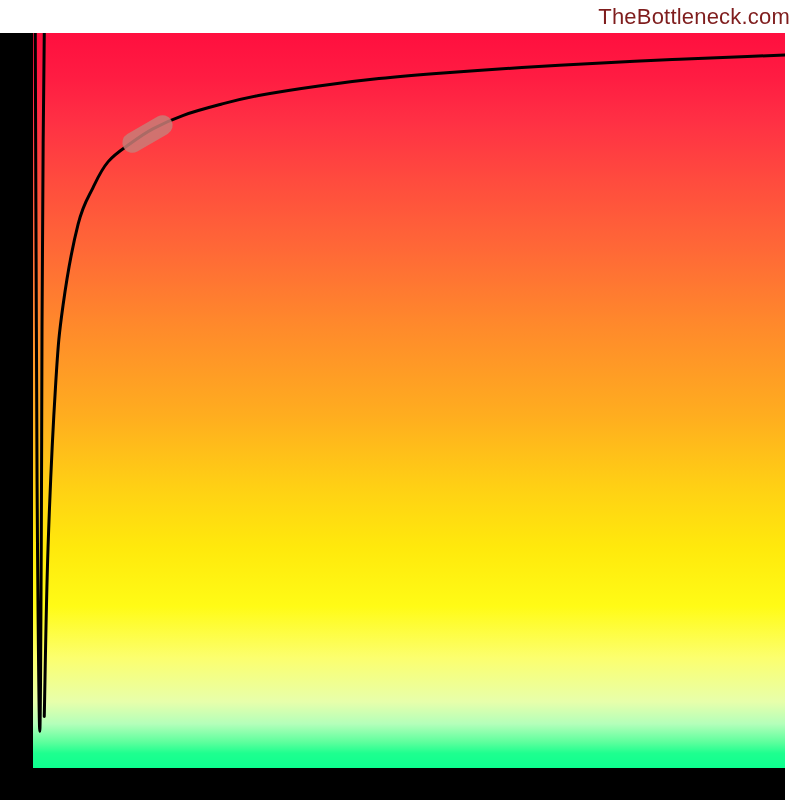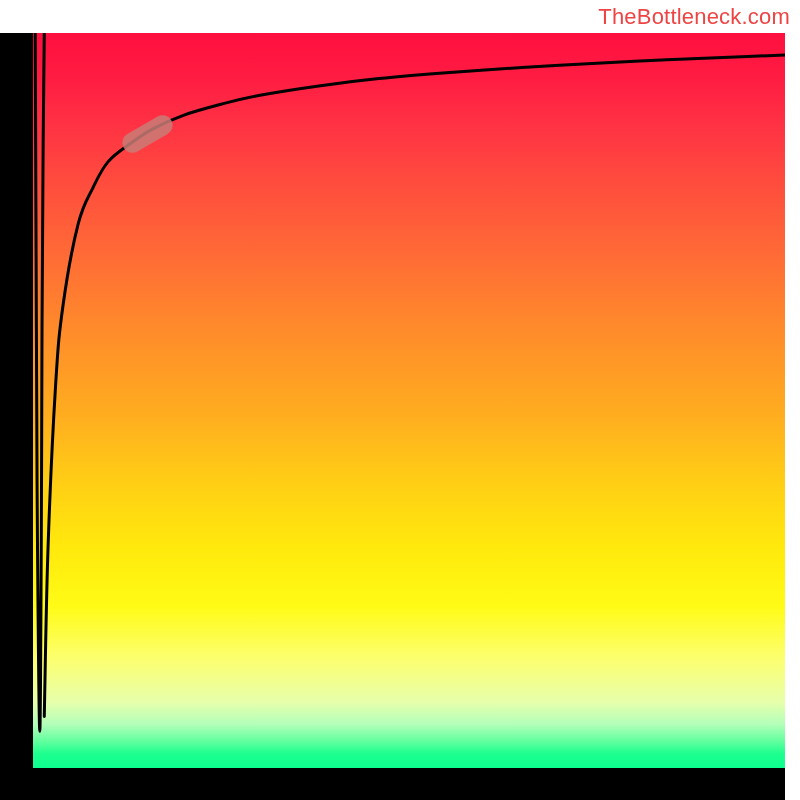--- a/index.html
+++ b/index.html
@@ -11,21 +11,21 @@
     left: 0; top: 0;
     width: 800px; height: 800px;
   }
 
   .attribution {
     position: absolute;
     top: 4px;
     right: 10px;
     font-size: 22px;
     font-weight: 500;
-    color: #ef4444;
+    color: #7f1d1d;
     letter-spacing: 0.2px;
   }
 
   .plot-area {
     position: absolute;
     left: 33px;
     top: 33px;
     width: 752px;
     height: 735px;
     overflow: hidden;

